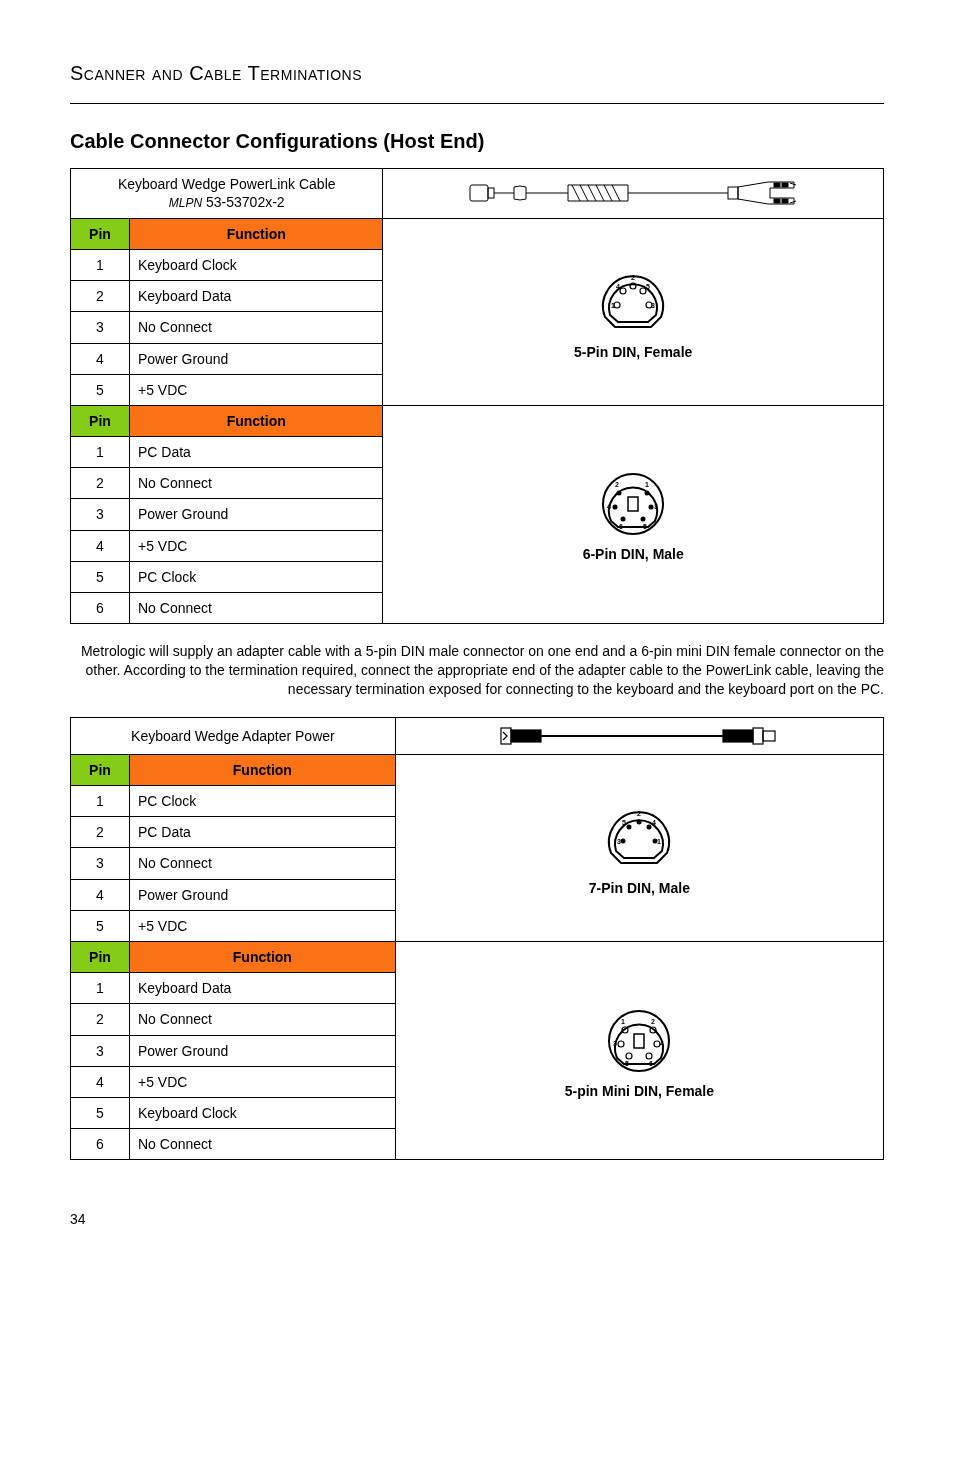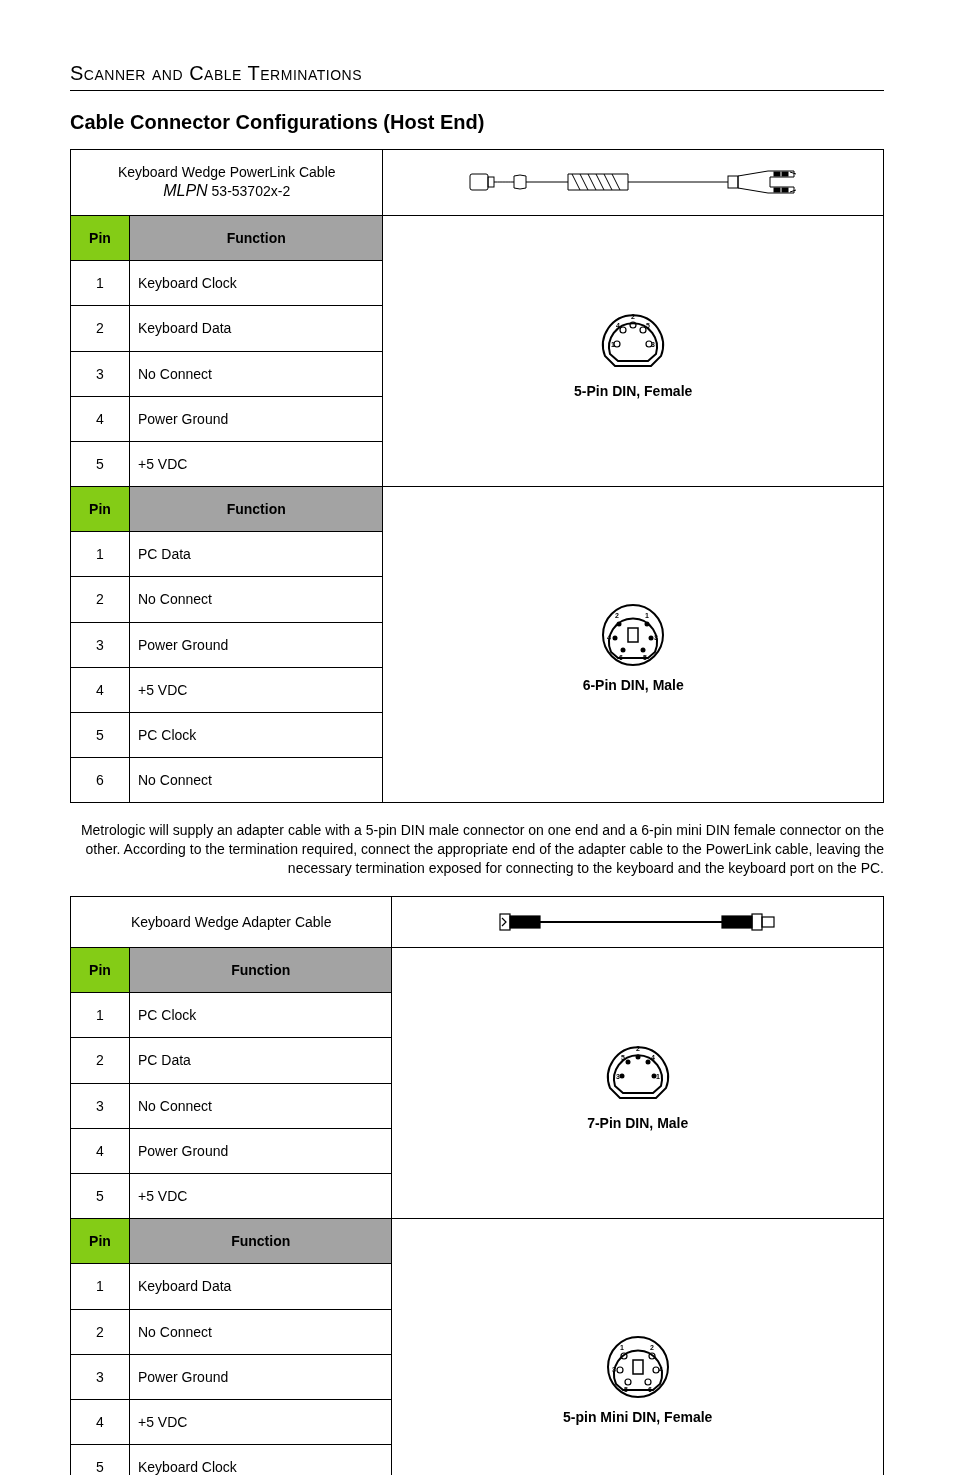--- a/index.html
+++ b/index.html
@@ -10,50 +10,50 @@
     color: #000;
     width: 954px;
     box-sizing: border-box;
     line-height: 1.3;
   }
   .section-title {
     font-variant: small-caps;
     font-size: 20px;
     letter-spacing: 0.5px;
     border-bottom: 1.5px solid #000;
-    padding-bottom: 4px;
-    margin-bottom: 18px;
+    padding-bottom: 17px;
+    margin-bottom: 24px;
   }
   .subheading {
     font-weight: bold;
     font-size: 20px;
     margin-bottom: 14px;
   }
   table.cable {
     border-collapse: collapse;
     width: 100%;
     margin-bottom: 18px;
   }
   table.cable td, table.cable th {
     border: 1px solid #000;
-    padding: 13px 8px;
+    padding: 6px 8px;
     font-size: 14px;
     vertical-align: middle;
   }
   .title-cell {
     text-align: center;
     font-size: 14px;
     padding: 6px 8px;
   }
   .title-cell .mlpn {
     font-style: italic;
-    font-size: 16px;
+    font-size: 12px;
   }
   .hdr {
-    background: #a3a3a3;
+    background: #f97316;
     font-weight: bold;
     text-align: center;
   }
   .hdr-left {
     background: #84cc16;
     font-weight: bold;
     text-align: center;
     width: 42px;
   }
   .pincell {
@@ -217,21 +217,21 @@
       </tr>
 </tbody>
   </table>
 
 <div class="paragraph">Metrologic will supply an adapter cable with a 5-pin DIN male connector on one end and a 6-pin mini DIN female connector on the other.  According to the termination required, connect the appropriate end of the adapter cable to the PowerLink cable, leaving the necessary termination exposed for connecting to the keyboard and the keyboard port on the PC.</div>
 
 <table class="cable">
   <tbody>
       <tr>
     <td class="title-cell" colspan="2">
-      <span>Keyboard Wedge Adapter Cable</span>
+      <span>Keyboard Wedge Adapter Power</span>
     </td>
     <td class="diagram-cell">
       <svg class="adapter-drawing" width="280" height="24" viewBox="0 0 280 24">
         <g stroke="#000" stroke-width="1.2" fill="none">
           <rect x="2" y="4" width="10" height="16"></rect>
           <path d="M4 8 L 8 12 L 4 16"></path>
           <rect x="12" y="6" width="30" height="12" fill="#000"></rect>
           <line x1="42" y1="12" x2="224" y2="12" stroke-width="2"></line>
           <rect x="224" y="6" width="30" height="12" fill="#000"></rect>
           <rect x="254" y="4" width="10" height="16"></rect>

